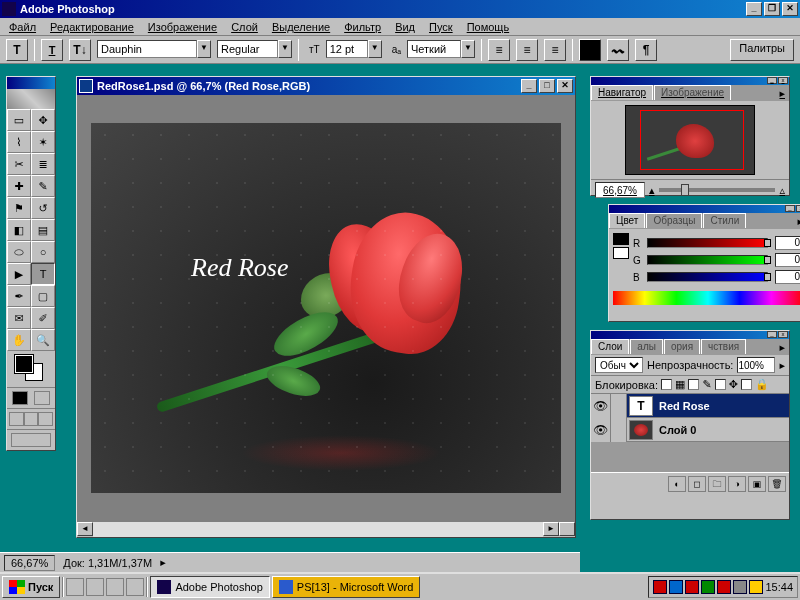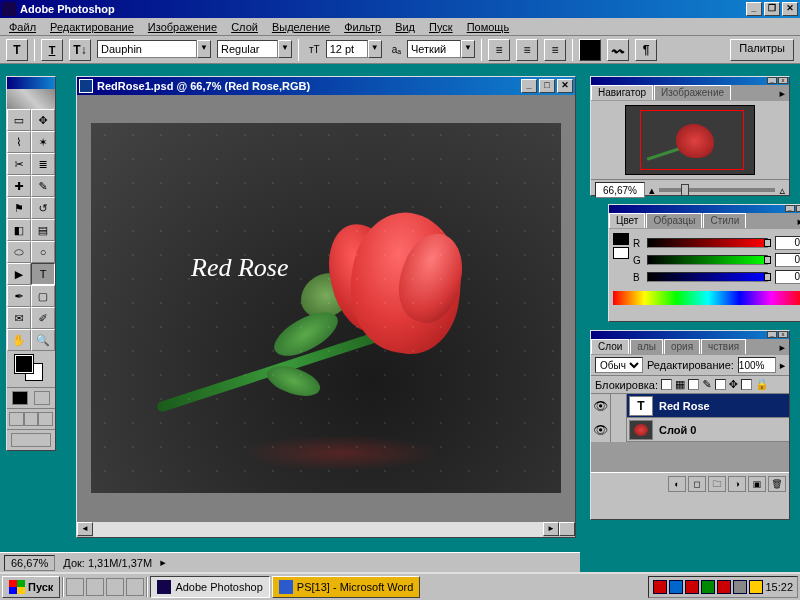--- a/index.html
+++ b/index.html
@@ -68,21 +68,21 @@
 
 .palette { position:absolute; background:#c0c0c0; border:1px solid #404040; border-top-color:#dfdfdf; border-left-color:#dfdfdf; }
 .pal-titlestrip { height:8px; background:linear-gradient(to right,#000080,#1084d0); display:flex; justify-content:flex-end; gap:1px; padding:0 1px;}
 .pal-titlestrip .mini{width:10px;height:7px;background:#c0c0c0;border:1px solid #404040;font-size:6px;text-align:center;line-height:5px;}
 .pal-tabs { display:flex; background:#9a9a9a; height:16px;}
 .pal-tab { padding:1px 6px; background:#c0c0c0; border:1px solid #fff; border-bottom:none; margin-right:1px; font-size:10px; height:15px;}
 .pal-tab.inactive { background:#9a9a9a; color:#444;}
 .pal-body { padding:4px; }
 
 
-#navigator { top:76px; left:590px; width:200px; height:120px;}
+#navigator { top:76px; left:590px; width:200px; height:120px;text-decoration:underline;}
 #navigator .thumb { width:130px; height:70px; margin:4px auto; background:#3a3a3a; border:1px solid #000; position:relative;}
 #navigator .thumb .mini-rose{position:absolute;top:18px;left:50px;width:38px;height:34px;background:radial-gradient(ellipse,#e04040,#901818);border-radius:50% 60% 45% 55%;}
 #navigator .thumb .mini-stem{position:absolute;top:44px;left:20px;width:50px;height:3px;background:#3a8a3a;transform:rotate(-18deg);}
 #navigator .thumb .viewbox{position:absolute;top:4px;left:14px;width:104px;height:60px;border:1px solid #f00;}
 #navigator .zoom-row{display:flex;align-items:center;gap:4px;padding:2px 4px;border-top:1px solid #808080;}
 #navigator .zoom-input{width:50px;height:16px;font-size:10px;text-align:center;border:1px inset #808080;background:#fff;}
 #navigator .slider{flex:1;height:4px;background:#808080;position:relative;}
 #navigator .slider .knob{position:absolute;top:-4px;left:22px;width:8px;height:12px;background:#c0c0c0;border:1px solid #404040;}
 
 
@@ -350,21 +350,21 @@
     </div>
   <div class="pal-tabs">
     <div class="pal-tab">Слои</div>
     <div class="pal-tab inactive">алы</div>
     <div class="pal-tab inactive">ория</div>
     <div class="pal-tab inactive">чствия</div>
     <div style="margin-left:auto;padding:2px 4px">▸</div>
   </div>
   <div class="layer-opts">
     <select style="width:48px"><option>Обыч.</option></select>
-    <span>Редактирование:</span>
+    <span>Непрозрачность:</span>
     <input style="width: 38px;" value="100%">
     <span>▸</span>
   </div>
   <div class="lock-row">
     <span>Блокировка:</span>
     <div class="chk"></div>
       <span>▦</span>
     <div class="chk"></div>
       <span>✎</span>
     <div class="chk"></div>
@@ -428,15 +428,15 @@
     <span>PS[13] - Microsoft Word</span>
   </div>
   <div class="tray">
     <div class="ti" style="background:#c00"></div>
     <div class="ti" style="background:#06c"></div>
     <div class="ti" style="background:#c00"></div>
     <div class="ti" style="background:#080"></div>
     <div class="ti" style="background:#c00"></div>
     <div class="ti" style="background:#888"></div>
     <div class="ti" style="background:#fc0"></div>
-    <span>15:22</span>
+    <span>15:44</span>
   </div>
 </div>
 
 </body></html>

